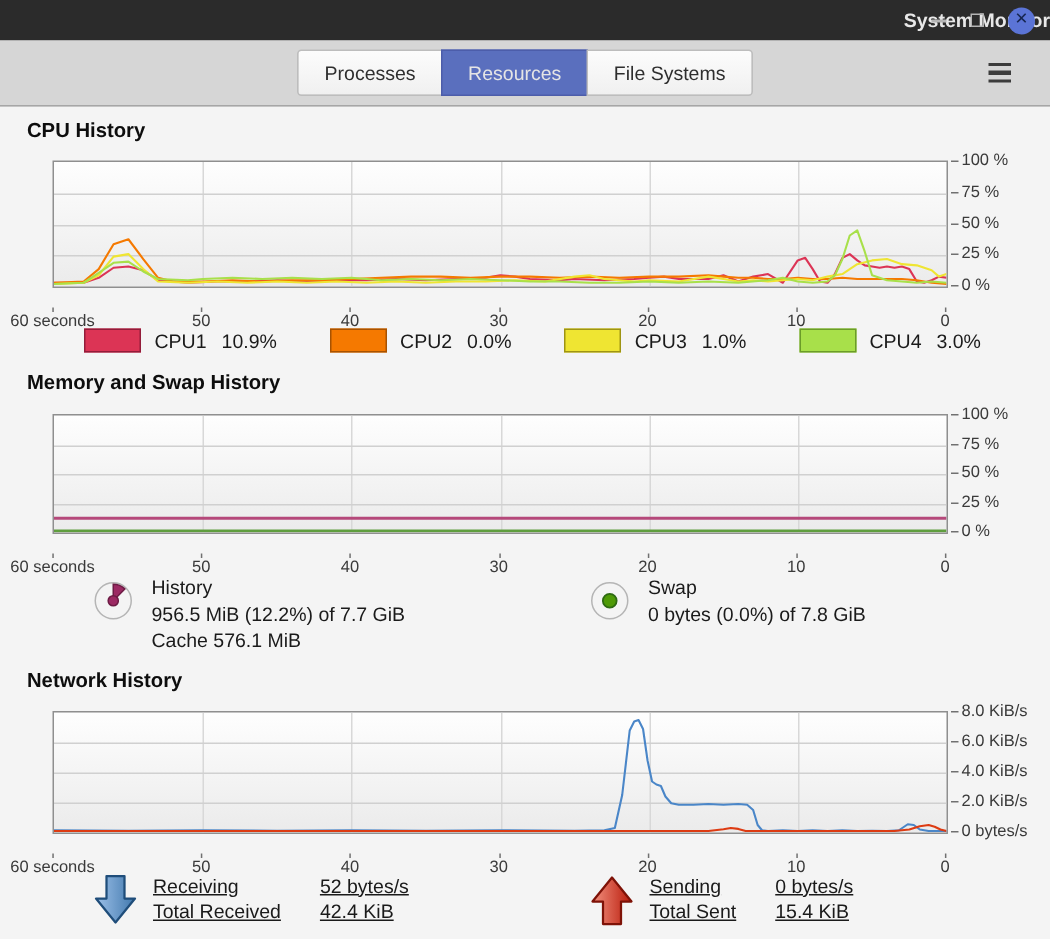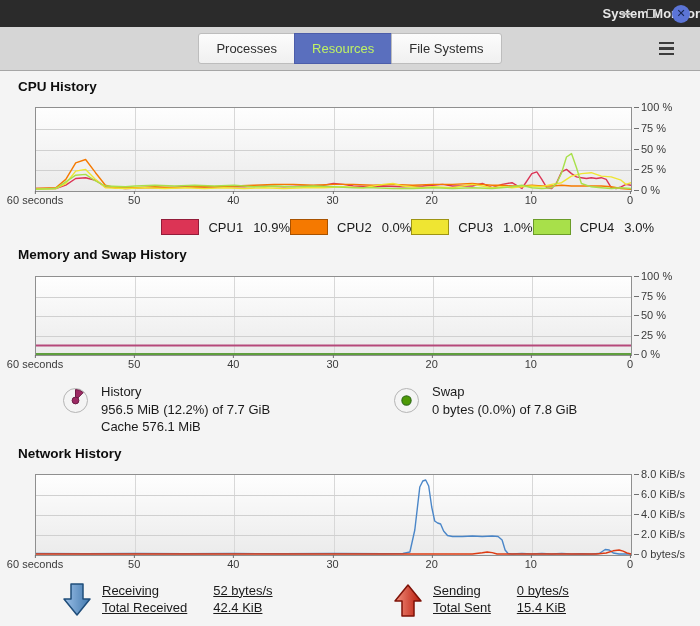--- a/index.html
+++ b/index.html
@@ -28,21 +28,21 @@
     display:flex; align-items:center; justify-content:center; position:relative;
   }
   .tabs { display:flex; }
   .tab {
     border:1px solid #bdbdbd; background:linear-gradient(#fcfcfc,#f0f0f0);
     color:#2e2e2e; font-size:13px; padding:7px 17px; cursor:default;
   }
   .tab + .tab { margin-left:-1px; }
   .tab:first-child { border-radius:3px 0 0 3px; }
   .tab:last-child { border-radius:0 3px 3px 0; }
-  .tab.active { background:#5a6fbe; color:#bef264; border-color:#4c5daa;padding-left:17px; }
+  .tab.active { background:#5a6fbe; color:#e5e5e5; border-color:#4c5daa;padding-left:17px; }
   .menu-btn { position:absolute; right:26px; display:flex; flex-direction:column; gap:3px; }
   .menu-btn span { width:15px; height:2.5px; background:#3c3c3c; }
   
   .section-title { font-weight:bold; font-size:13.5px; color:#0d0d0d; margin-left:18px; }
   .t-cpu { padding-top:8px; }
   .t-mem { margin-top:7px; }
   .t-net { margin-top:10px; }
   
   .chart-row { display:flex; margin-left:35px; }
   .chart-row.m-cpu { margin-top:13px; }
@@ -52,37 +52,37 @@
   .plot {
     width:597px; position:relative; overflow:hidden;
     border:1px solid #8f8f8f; background:linear-gradient(#fefefe,#ebebeb);
   }
   .h-cpu .plot, .h-cpu .ylabels { height:85px; }
   .h-mem .plot, .h-mem .ylabels { height:80px; }
   .h-net .plot, .h-net .ylabels { height:82px; }
   .plot svg { display:block; }
   .xlabels { position:relative; height:16px; }
   .xlabels span {
-    position:absolute; top:2px; transform:translateX(-50%);
+    position:absolute; top:16px; transform:translateX(-50%);
     font-size:11px; color:#3a3a3a; white-space:nowrap;
   }
   .xlabels span::before {
     content:""; position:absolute; left:50%; top:-3px; width:1px; height:3px; background:#707070;
   }
   .ylabels { position:relative; width:66px; }
   .ylabels span {
     position:absolute; left:9px; transform:translateY(-50%);
     font-size:11px; color:#3a3a3a; white-space:nowrap;
   }
   .ylabels span::before {
     content:""; position:absolute; left:-7px; top:50%; width:5px; height:1px; background:#707070;
   }
   
   .legend-cpu {
-    display:flex; justify-content:flex-end;
+    display:flex; justify-content:space-between;
     margin:6px 46px 0 56px; height:26px; align-items:center;
   }
   .legend-cpu .item { display:flex; align-items:center; }
   .swatch { width:38px; height:16px; border:1.5px solid; margin-right:9px; }
   .legend-cpu .name { margin-right:10px; }
   
   .legend2 { display:flex; padding-left:62px; margin-top:11px; }
   .legend2 .item { display:flex; }
   .legend2 .item.first { width:331px; }
   .pie-icon { margin-right:12px; margin-top:4px; }

